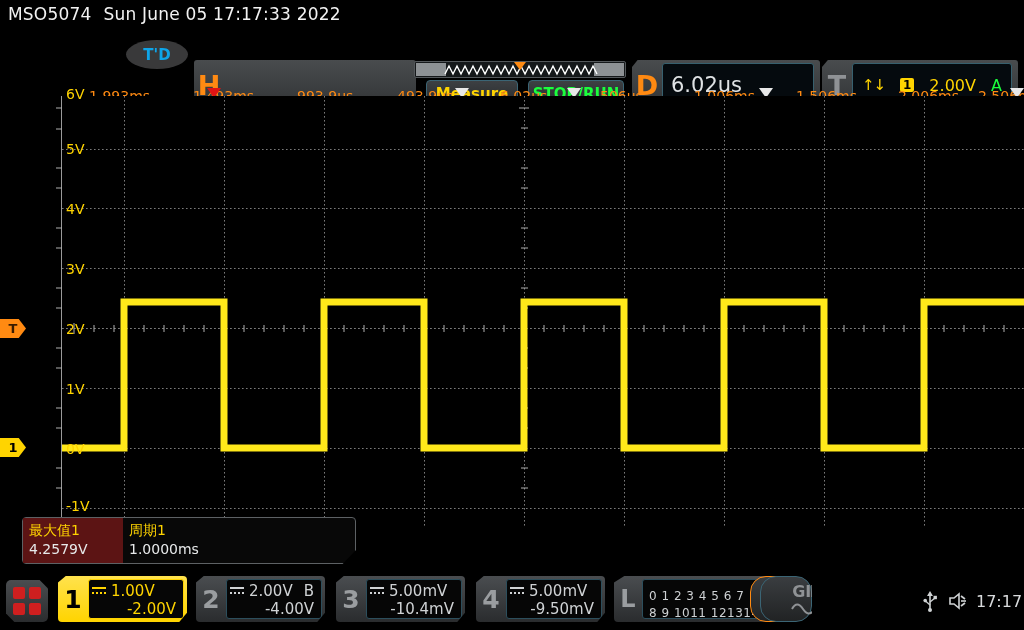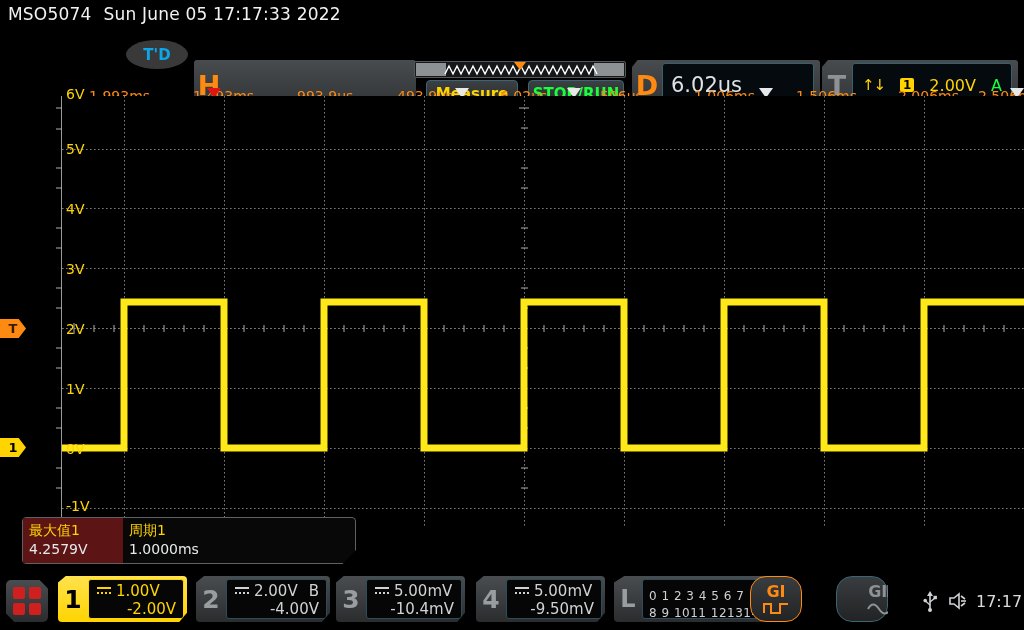--- a/index.html
+++ b/index.html
@@ -167,21 +167,21 @@
     border-radius:4px;
     clip-path: polygon(0 14%, 6% 0, 100% 0, 100% 80%, 94% 100%, 0 100%);
   }
   .chan .num {
     width:30px; display:flex; align-items:center; justify-content:center;
     font-size:25px; font-weight:bold; color:#9a9da0;
   }
   .chan .body {
     margin:3px 3px 3px 0; background:#060606; border-radius:3px;
     border:1px solid #2c4e5c;
-    padding:2px 7px 0 8px; min-width:96px;
+    padding:2px 7px 0 3px; min-width:96px;
     display:flex; flex-direction:column; justify-content:center;
   }
   .chan .row1 { display:flex; align-items:center; gap:5px; font-size:15px; color:#cfd2d4; }
   .chan .row2 { font-size:15px; color:#cfd2d4; text-align:right; }
   .coupling {
     display:inline-block; width:14px; height:10px; position:relative;
   }
   .coupling::before, .coupling::after {
     content:""; position:absolute; left:0; width:14px; background:currentColor;
   }
@@ -209,21 +209,21 @@
   .la-row { color:#cfd2d4; font-size:12px; line-height:1.45; letter-spacing:.5px; white-space:nowrap; }
 
   .gen {
     position:absolute; top:4px; height:46px; width:52px;
     background: linear-gradient(#3a3d40, #212324);
     border-radius:16px;
     clip-path: polygon(0 0, 82% 0, 100% 18%, 100% 100%, 0 100%);
     display:flex; flex-direction:column; align-items:center; justify-content:center;
   }
   #gen1 { left:750px; border:1px solid #ff8a12; color:#ff8a12; }
-  #gen2 { left:836px; border:1px solid #3b6575; color:#8f9295;padding-left:36px; }
+  #gen2 { left:760px; border:1px solid #3b6575; color:#8f9295;padding-left:36px; }
   .gen .lbl { font-size:16px; font-weight:bold; line-height:1; margin-bottom:1px; }
   .gen svg { display:block; }
 
   .sysicon { position:absolute; top:0; height:58px; display:flex; align-items:center; }
   #usb-icon  { left:922px; }
   #mute-icon { left:948px; }
   #clock     { left:976px; color:#d8dadc; font-size:16px; }
 </style>
 </head>
 <body>

